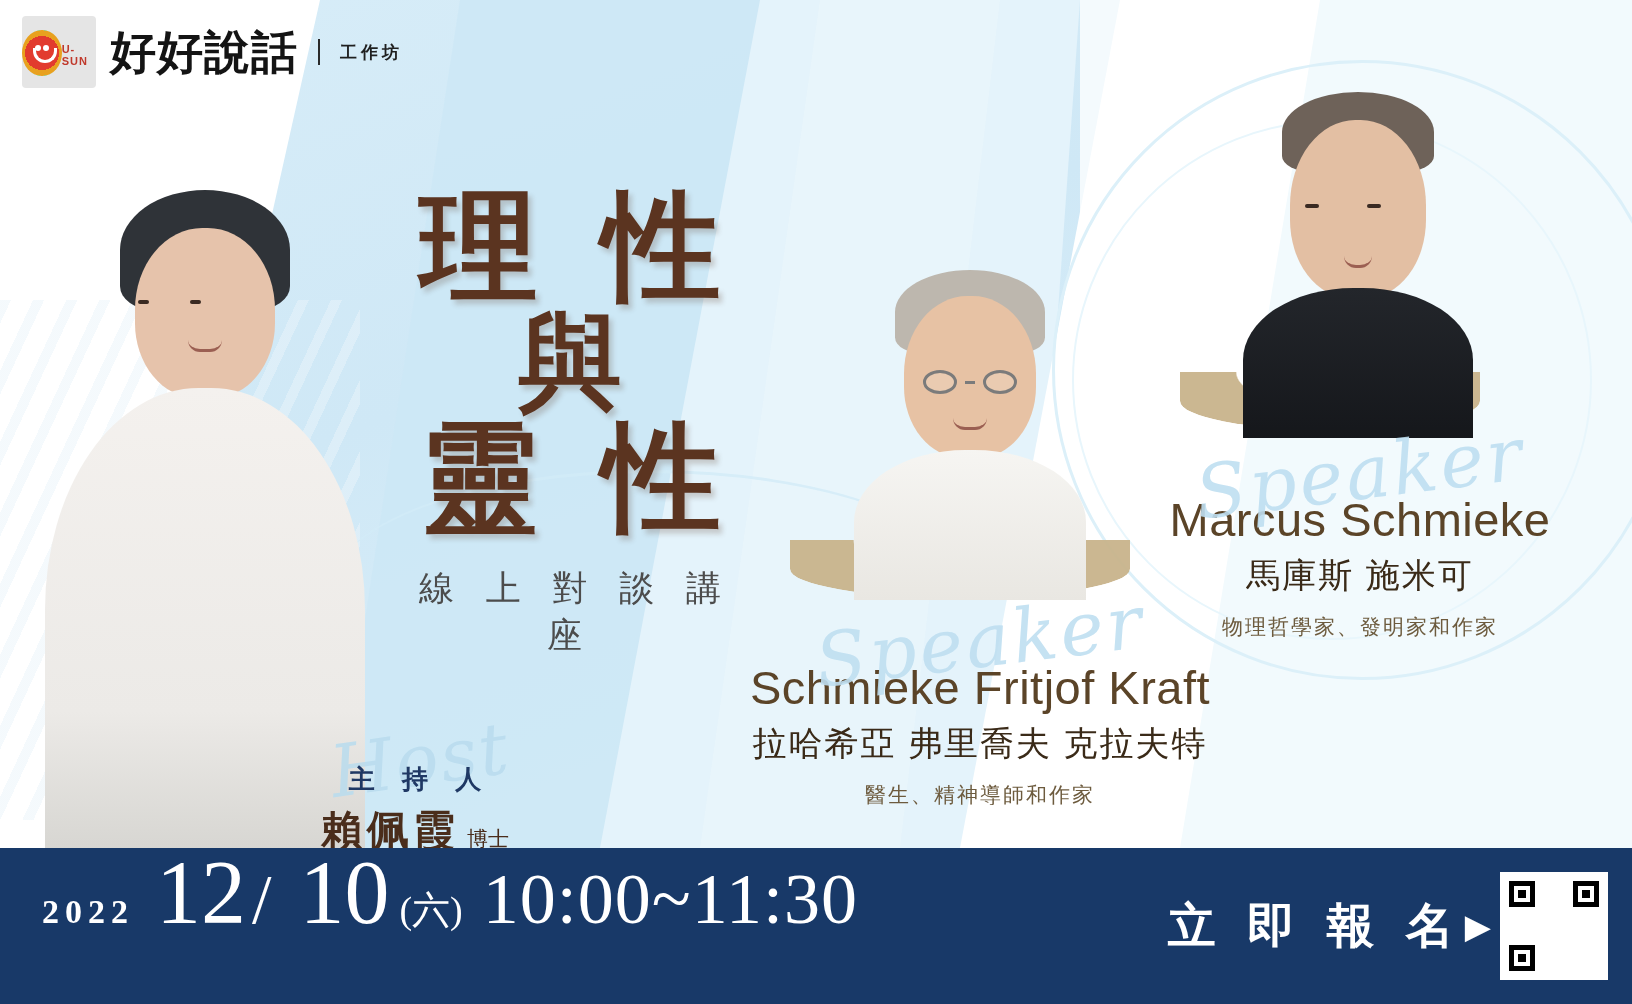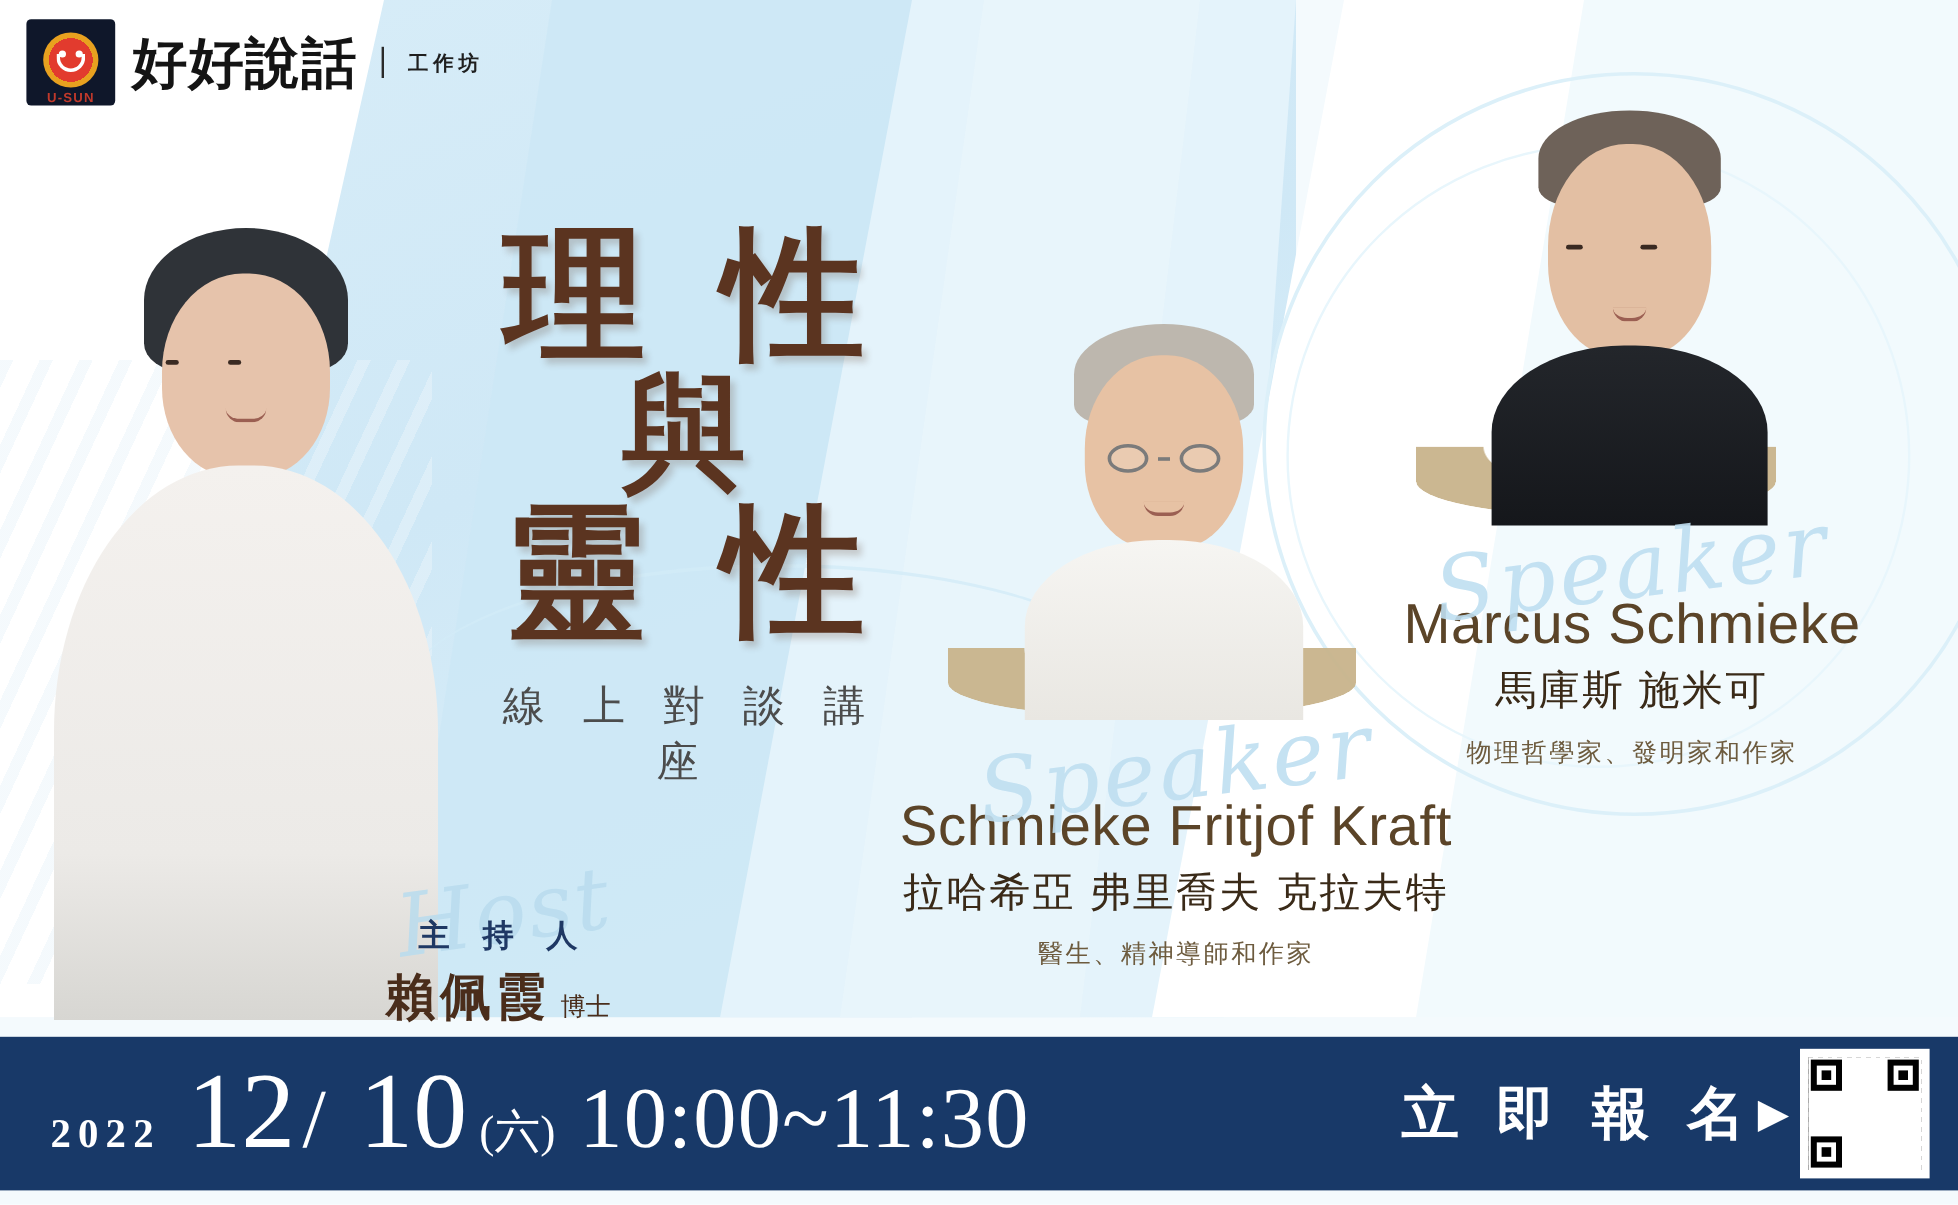--- a/index.html
+++ b/index.html
@@ -61,23 +61,23 @@
     border:2px solid #e8f6fc; border-radius:50%;
   }
   .wave {
     position:absolute; left:330px; top:470px; width:640px; height:240px;
     border-top:3px solid #d3ecf8; border-radius:50% 50% 0 0; opacity:.8;
   }
 
   
   .logo-wrap { position:absolute; left:22px; top:16px; display:flex;
                align-items:center; gap:14px; z-index:30; }
-  .logo-card { width:74px; height:72px; background:#0f172a; border-radius:4px;
-               display:flex; flex-direction:column; align-items:center;
-               justify-content:flex-end; padding-top:2px; }
+  .logo-card { width:74px; height:72px; background:#e5e5e5; border-radius:4px;
+               display:flex; flex-direction:row; align-items:center;
+               justify-content:flex-start; padding-top:2px; }
   .smiley { width:46px; height:46px; border-radius:50%;
             background:radial-gradient(circle at 50% 50%, #e23b2e 0 56%, #e8a11f 56% 74%, #8bbf3c 74% 90%, #3f9a4a 90% 100%);
             position:relative; }
   .eye { position:absolute; width:6px; height:6px; border-radius:50%;
          background:#fff; top:15px; }
   .eye.l { left:13px; } .eye.r { right:13px; }
   .mouth { position:absolute; left:11px; top:18px; width:24px; height:15px;
            border:3px solid #fff; border-top:none;
            border-radius:0 0 14px 14px; }
   .logo-usun { font-size:11px; font-weight:bold; color:#c0392b;
@@ -152,22 +152,22 @@
   .lens { width:34px; height:24px; border:3px solid #7b7b7b; border-radius:50%;
           background:rgba(255,255,255,.15); }
   .bridge { width:10px; height:3px; background:#7b7b7b; }
   .eyeb { position:absolute; width:11px; height:4px; background:#3a2a22;
           border-radius:3px; }
   .mouth2 { position:absolute; left:50%; transform:translateX(-50%);
             width:34px; height:12px; border-bottom:3px solid #9b5f52;
             border-radius:0 0 18px 18px; }
 
   
-  .bottom-bar { position:absolute; left:0; bottom:12px; width:1632px; height:128px;
-                background:#183968; z-index:40; display:flex; align-items:center; }
+  .bottom-bar { position:absolute; left:0; bottom:0; width:1632px; height:156px;
+                background:#183968; z-index:40; display:flex; align-items:flex-start; }
   .date-line { display:flex; align-items:baseline; color:#ffffff;
                margin-left:42px; font-family:"Liberation Serif",serif; }
   .d-year { font-size:34px; letter-spacing:6px; font-weight:bold; }
   .d-big  { font-size:90px; font-weight:normal; margin-left:22px; line-height:1; }
   .d-slash{ font-size:70px; margin:0 6px; }
   .d-day  { font-size:38px; margin-left:10px; }
   .d-time { font-size:72px; margin-left:20px; letter-spacing:1px; }
 
   .cta-wrap { position:absolute; right:24px; top:50%; transform:translateY(-50%);
               display:flex; align-items:center; }

